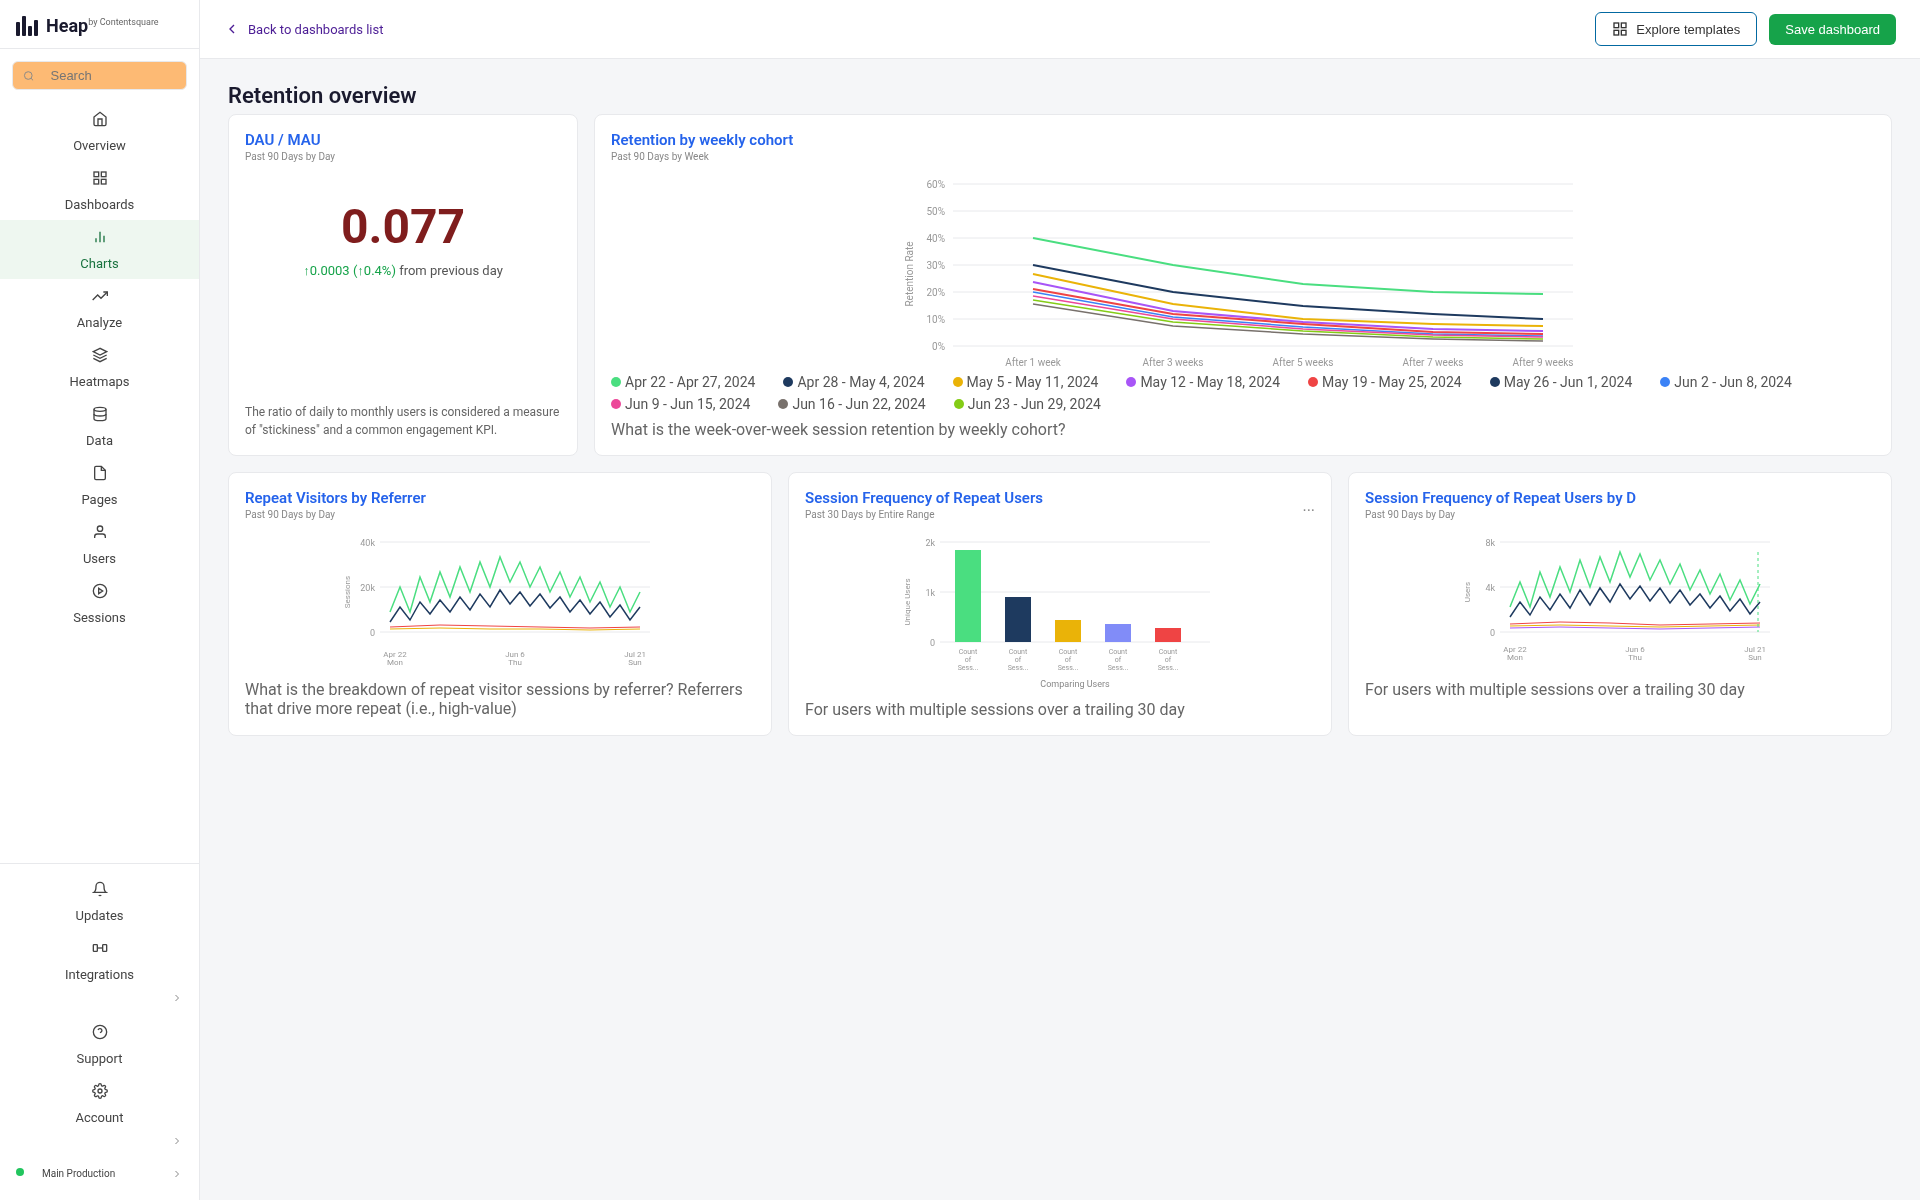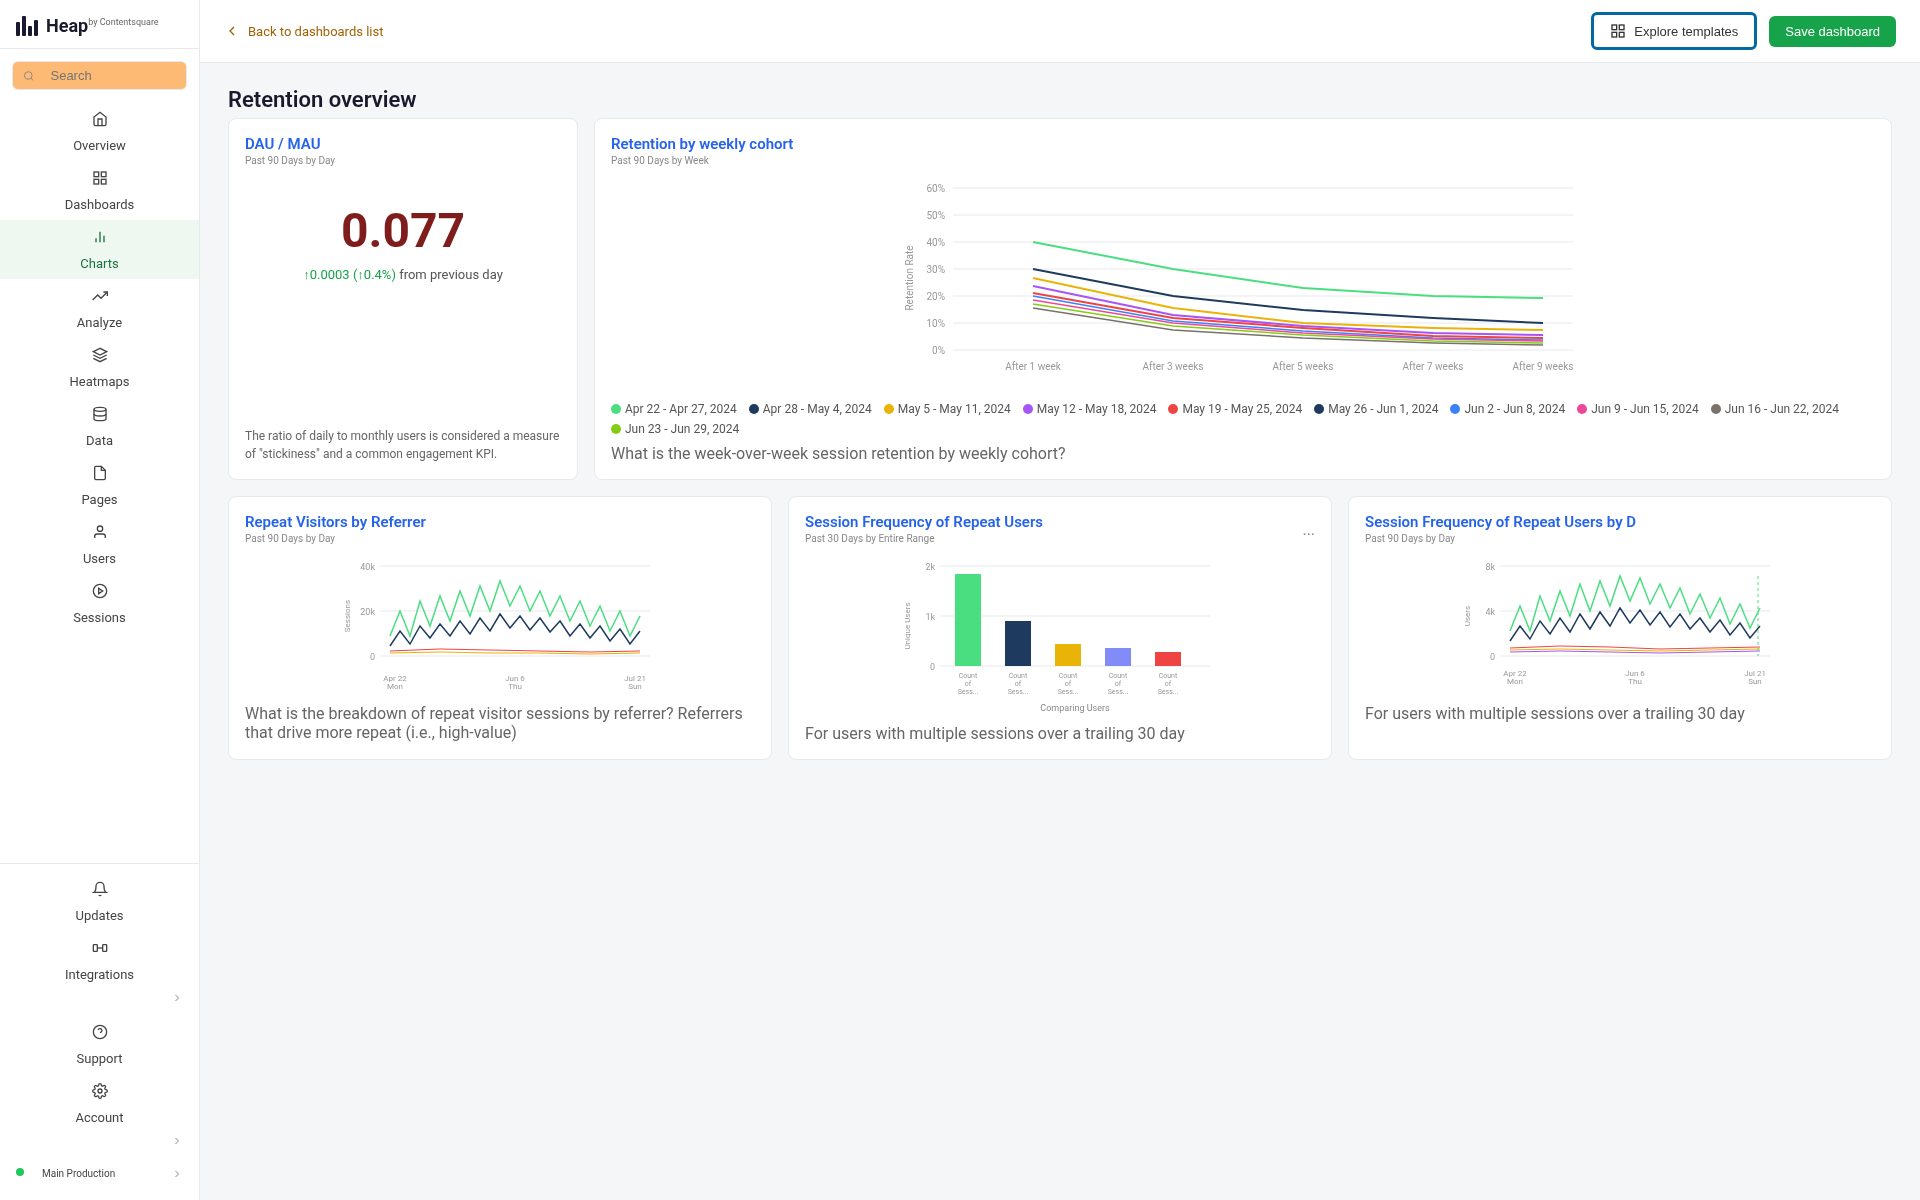--- a/index.html
+++ b/index.html
@@ -104,32 +104,32 @@
       align-items: center;
       justify-content: space-between;
       padding: 12px 24px;
       min-height: 56px;
     }
     .back-link {
       display: flex;
       align-items: center;
       gap: 8px;
       font-size: 13px;
-      color: #a16207;
+      color: #4c1d95;
       cursor: pointer;
       text-decoration: none;
     }
 
     .topbar-actions { display: flex; gap: 12px; align-items: center; }
     .btn-explore {
       display: flex;
       align-items: center;
       gap: 8px;
       padding: 8px 16px;
-      border: 3px solid #0369a1;
+      border: 1px solid #0369a1;
       background: #fff;
       border-radius: 6px;
       font-size: 13px;
       cursor: pointer;
       color: #333;
     }
     .btn-save {
       padding: 8px 16px;
       background: #16a34a;
       color: #fff;
@@ -219,23 +219,23 @@
       position: relative;
     }
 
     
     .retention-chart { height: 200px; }
     .small-chart { height: 140px; }
 
     .chart-legend {
       display: flex;
       flex-wrap: wrap;
-      gap: 6px 12px;
-      margin-top: 24px;
-      font-size: 12px;
+      gap: 6px 28px;
+      margin-top: 0;
+      font-size: 14px;
       color: #555;
     }
     .legend-item {
       display: flex;
       align-items: center;
       gap: 4px;
     }
     .legend-dot {
       width: 10px;
       height: 10px;

